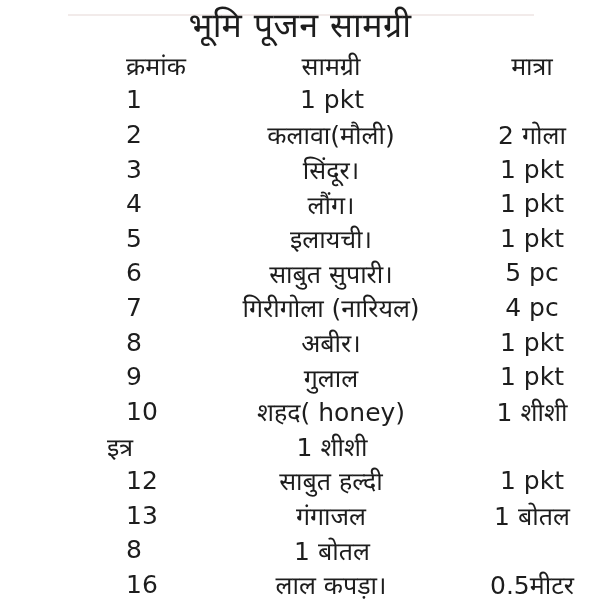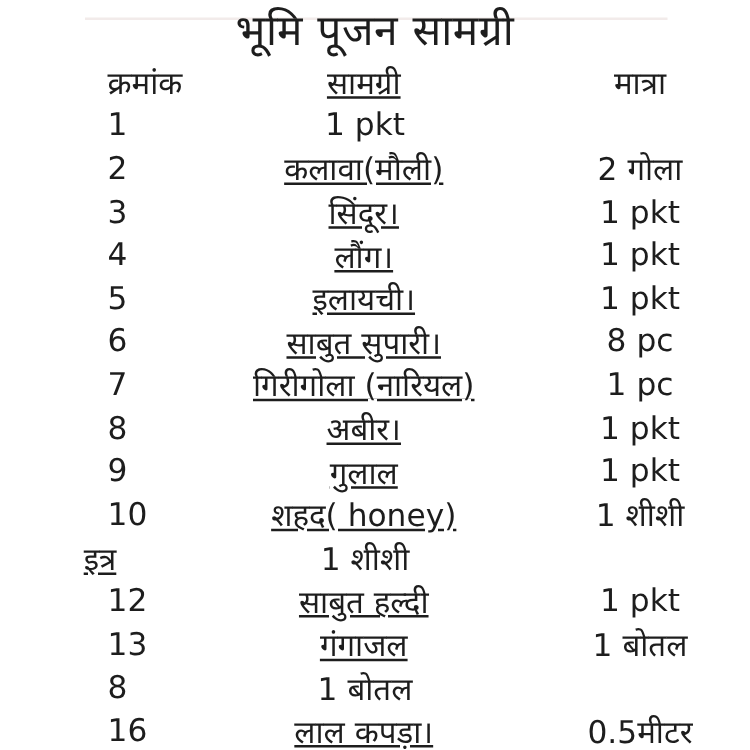--- a/index.html
+++ b/index.html
@@ -37,36 +37,36 @@
     height: 46px;
     line-height: 46px;
     text-align: center;
     font-size: 34px;
     font-weight: 500;
     letter-spacing: 0.5px;
   }
   .table {
     position: relative;
     z-index: 1;
+    padding-left: 40px;
   }
   .row {
     display: grid;
     grid-template-columns: 160px 262px 1fr;
     height: 34.6px;
     align-items: center;
     font-size: 25px;
     white-space: nowrap;
   }
   .col-sr {
     padding-left: 86px;
     text-align: left;
   }
   .col-item {
     text-align: center;
-    text-decoration: underline;
   }
   .col-qty {
     text-align: center;
     padding-left: 2px;
   }
 </style>
 </head>
 <body>
 
 <div class="page">
@@ -105,27 +105,27 @@
 
   <div class="row">
     <div class="col-sr">5</div>
     <div class="col-item">इलायची।</div>
     <div class="col-qty">1 pkt</div>
   </div>
 
   <div class="row">
     <div class="col-sr">6</div>
     <div class="col-item">साबुत सुपारी।</div>
-    <div class="col-qty">8 pc</div>
+    <div class="col-qty">5 pc</div>
   </div>
 
   <div class="row">
     <div class="col-sr">7</div>
     <div class="col-item">गिरीगोला (नारियल)</div>
-    <div class="col-qty">1 pc</div>
+    <div class="col-qty">4 pc</div>
   </div>
 
   <div class="row">
     <div class="col-sr">8</div>
     <div class="col-item">अबीर।</div>
     <div class="col-qty">1 pkt</div>
   </div>
 
   <div class="row">
     <div class="col-sr">9</div>

